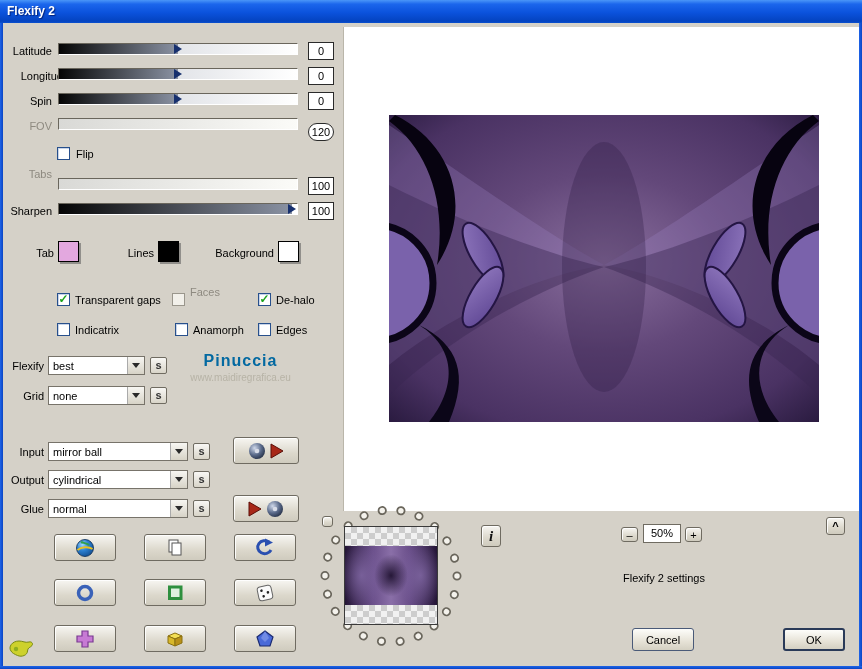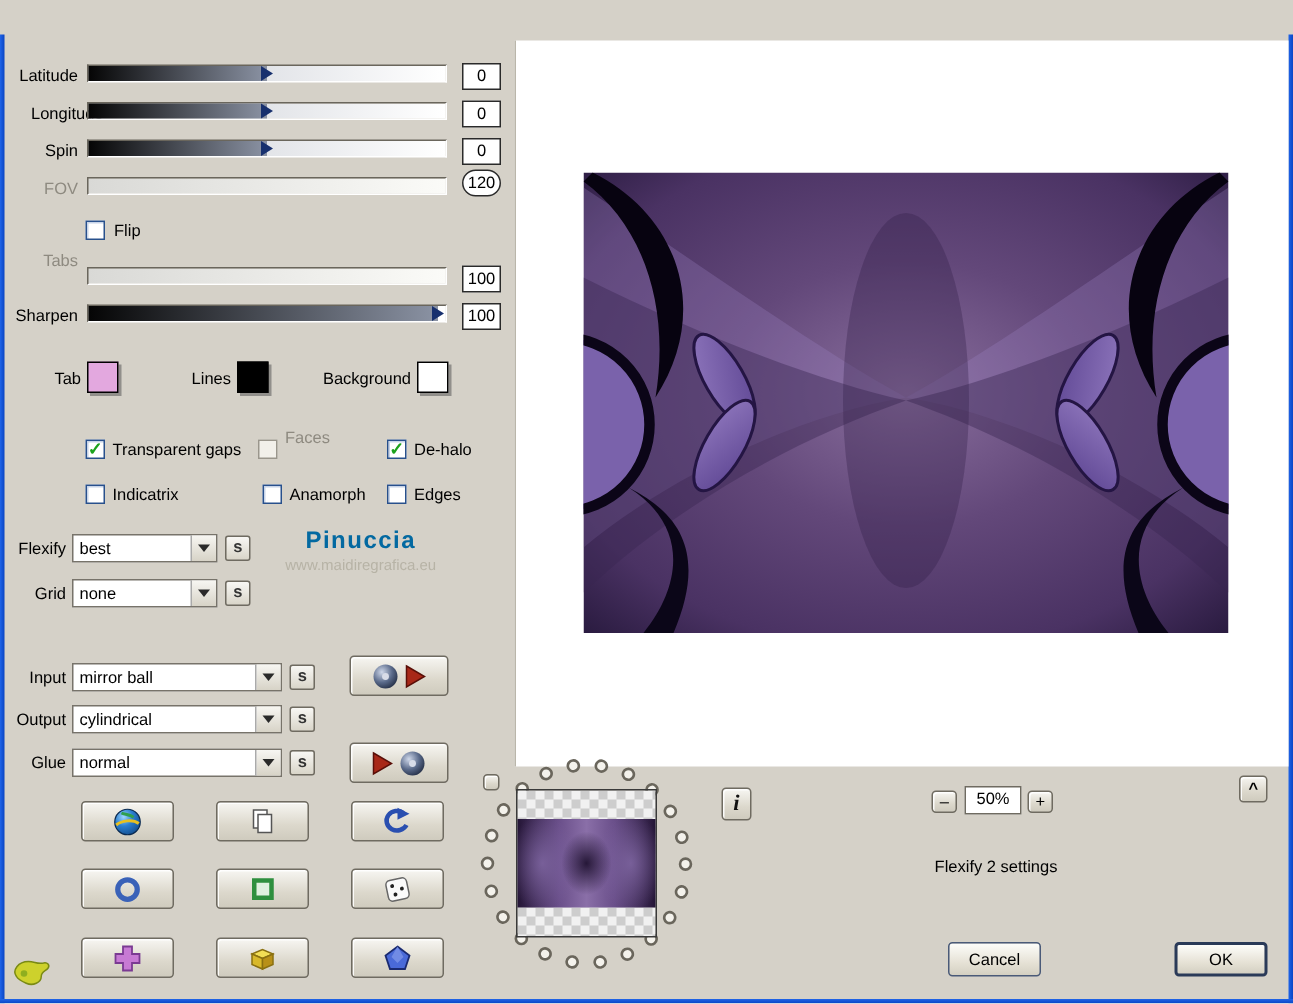--- a/index.html
+++ b/index.html
@@ -86,20 +86,23 @@
   .zoomval { position:absolute; left:643px; top:524px; width:38px; height:19px; background:#fff;
     border:1px solid #6f6b61; text-align:center; line-height:17px; font-size:11px; }
   .statustext { position:absolute; left:564px; top:572px; width:200px; text-align:center; font-size:11px; }
   .infoglyph { font-family:"Liberation Serif",serif; font-weight:bold; font-style:italic; font-size:15px; color:#111; }
 </style>
 </head>
 <body>
 
 <div class="window">
 
+  <div class="titlebar">
+    <span>Flexify 2</span>
+  </div>
   <div class="edge l"></div>
   <div class="edge r"></div>
   <div class="edge b"></div>
 
   <span class="lbl r" style="left:0;top:45px;width:52px;">Latitude</span>
   <div class="track" style="top:43px;">
     <div class="fill" style="width:50%;"></div>
     <div class="thumb" style="left:50%;"></div>
   </div>
   <div class="vbox" style="top:42px;">0</div>
@@ -113,21 +116,21 @@
 
   <span class="lbl r" style="left:0;top:95px;width:52px;">Spin</span>
   <div class="track" style="top:93px;">
     <div class="fill" style="width:50%;"></div>
     <div class="thumb" style="left:50%;"></div>
   </div>
   <div class="vbox" style="top:92px;">0</div>
 
   <span class="lbl r dis" style="left:0;top:120px;width:52px;">FOV</span>
   <div class="track dis" style="top:118px;"></div>
-  <div class="vbox" style="top:113px;border-radius:9px;">120</div>
+  <div class="vbox" style="top:123px;border-radius:9px;">120</div>
 
   <div class="cb" style="left:57px;top:147px;"></div>
   <span class="lbl" style="left:76px;top:148px;">Flip</span>
 
   <span class="lbl r dis" style="left:0;top:168px;width:52px;">Tabs</span>
   <div class="track dis" style="top:178px;"></div>
   <div class="vbox" style="top:177px;">100</div>
 
   <span class="lbl r" style="left:0;top:205px;width:52px;">Sharpen</span>
   <div class="track" style="top:203px;">

